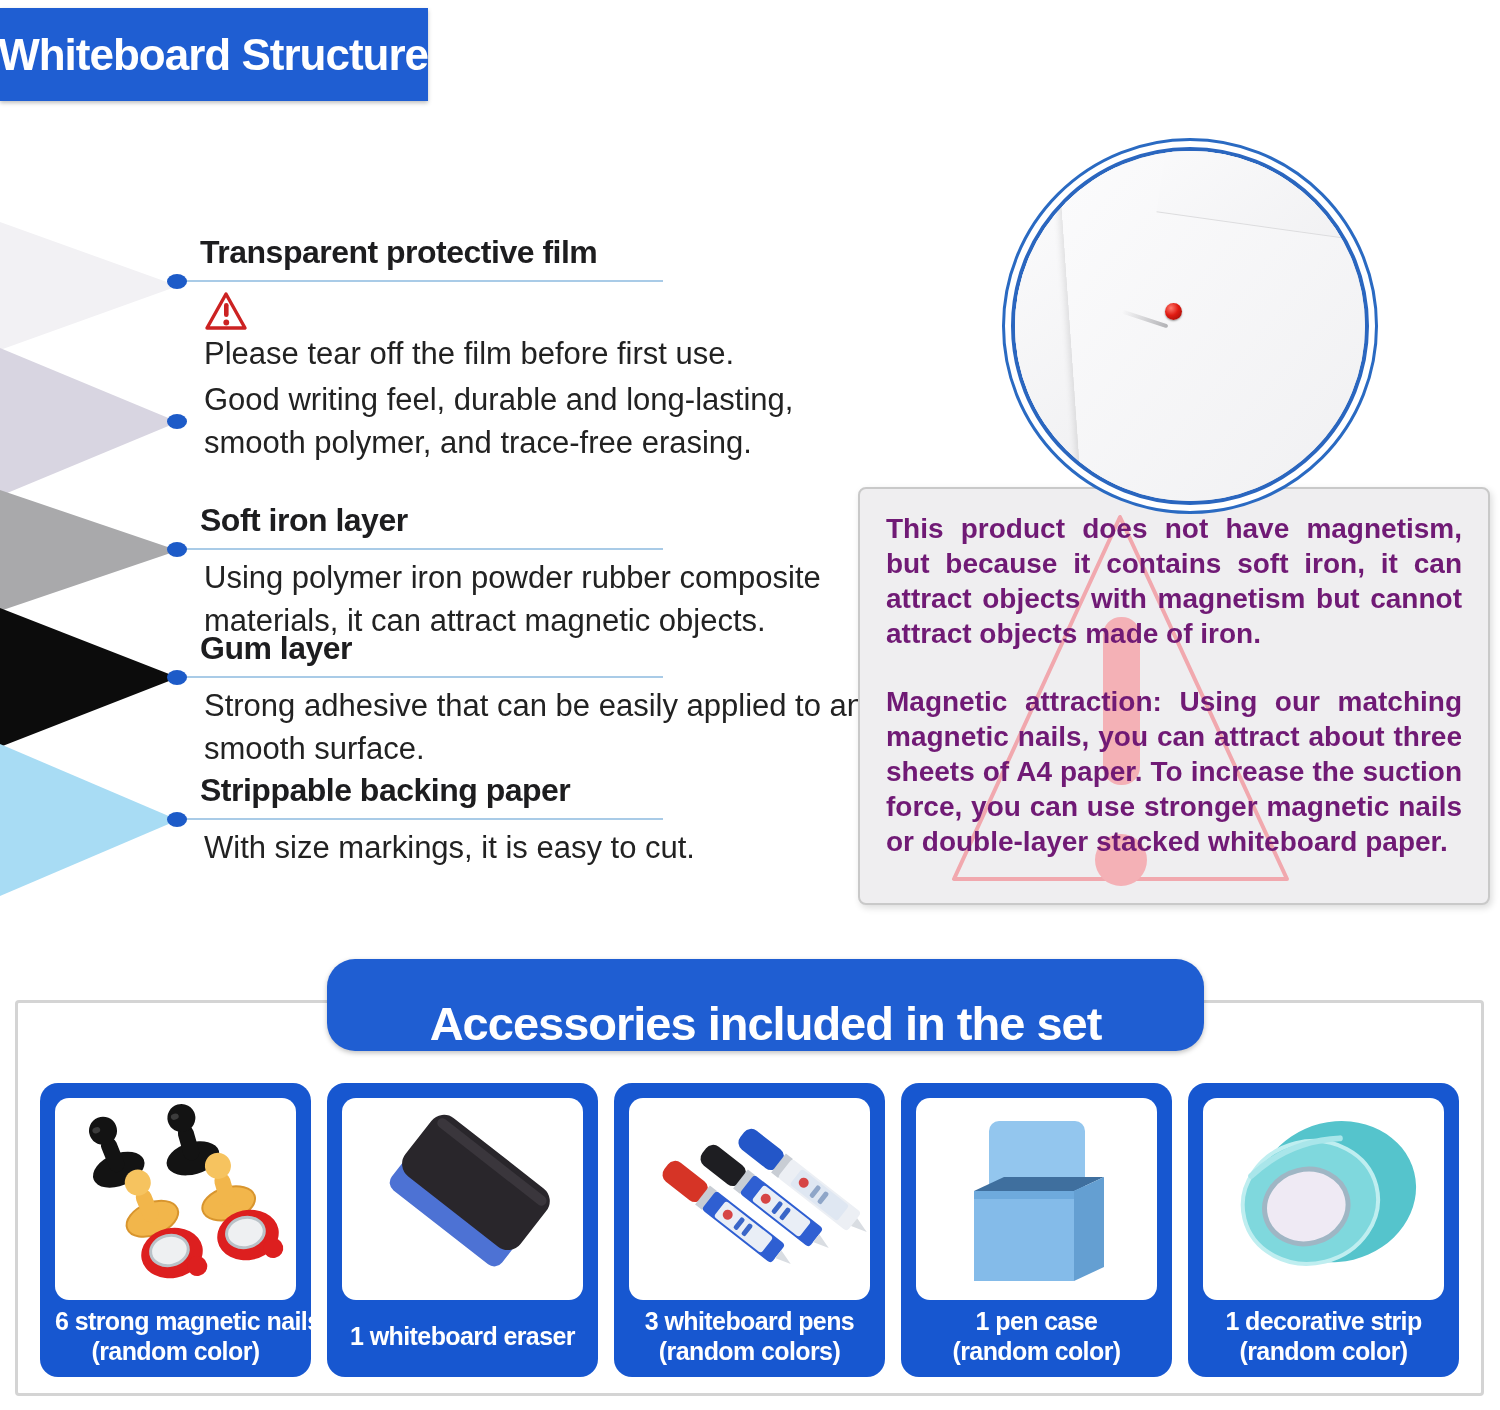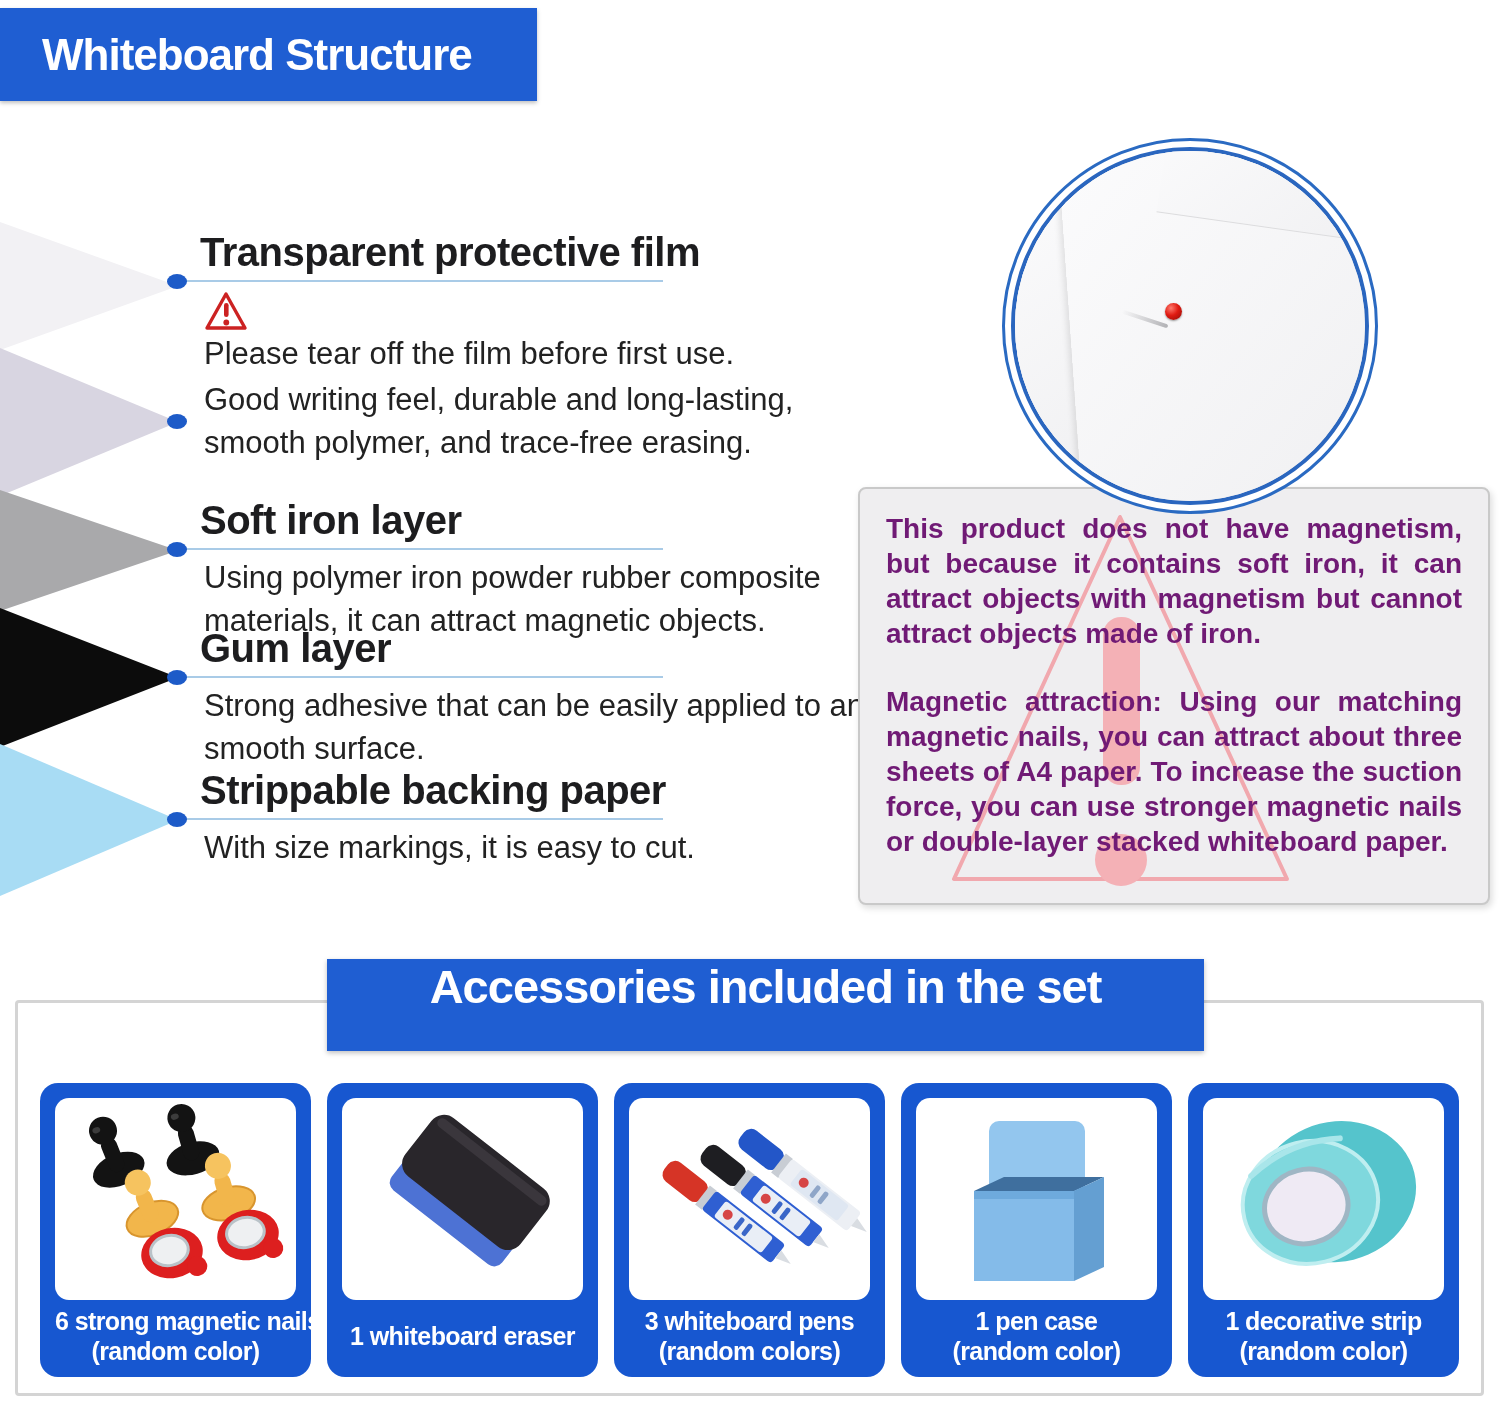--- a/index.html
+++ b/index.html
@@ -4,41 +4,42 @@
 <style>
   * { margin:0; padding:0; box-sizing:border-box; }
   html,body { background:#ffffff; }
   #page {
     position:relative; width:1500px; height:1410px; margin:0 auto;
     background:#ffffff; overflow:hidden;
     font-family:"Liberation Sans", sans-serif; color:#1d1d1f;
   }
   
   .header-banner {
-    position:absolute; left:0; top:8px; width:537px; height:93px;
+    position:absolute; left:0; top:8px; width:428px; height:93px;
     background:#1f5ed2; display:flex; align-items:center;
     box-shadow:0 2px 4px rgba(0,0,0,.25);
+    justify-content:flex-end;
   }
   .header-banner span {
     color:#fff; font-weight:bold; font-size:44px; letter-spacing:-1px;
     padding-left:42px; white-space:nowrap;
   }
   
   .tri {
     position:absolute; left:0; width:178px;
     clip-path:polygon(0 0, 100% 50%, 0 100%);
   }
   .dot {
     position:absolute; width:20px; height:15px; border-radius:50%;
     background:#1d5bc8; left:167px; z-index:3;
   }
   
   .section { position:absolute; left:186px; z-index:2; }
   .section h3 {
-    font-size:40px; line-height:40px; font-weight:bold; color:#1d1d1f;
+    font-size:32px; line-height:40px; font-weight:bold; color:#1d1d1f;
     padding:0 0 8px 14px; border-bottom:2px solid #a9cbe7;
     width:477px; white-space:nowrap; letter-spacing:-0.5px;
   }
   .section p {
     margin-top:6px; padding-left:18px; width:700px;
     font-size:31px; line-height:43px; color:#222;flex-direction:column;
   }
   .row1 { display:flex; align-items:flex-start; }
   .warn-icon { flex:0 0 auto; margin:2px 12px 0 0; }
   
@@ -74,22 +75,22 @@
     text-align:justify;
   }
   .notice .txt p + p { margin-top:33px; }
   
   .acc-container {
     position:absolute; left:15px; top:1000px; width:1469px; height:396px;
     background:#fff; border:3px solid #d4d4d4; border-radius:4px; z-index:1;
   }
   .acc-banner {
     position:absolute; left:327px; top:959px; width:877px; height:92px;
-    background:#1f5ed2; display:flex; align-items:flex-start; justify-content:center;
-    box-shadow:0 2px 5px rgba(0,0,0,.25); z-index:5;
+    background:#1f5ed2; display:flex; align-items:flex-end; justify-content:center;
+    box-shadow:0 2px 5px rgba(0,0,0,.25); z-index:5;border-radius:28px;
   }
   .acc-banner span {
     color:#fff; font-weight:bold; font-size:47px; letter-spacing:-1px; white-space:nowrap;
   }
   .cards { position:absolute; left:40px; top:1083px; display:flex; gap:16px; z-index:4; }
   .card {
     width:271px; height:294px; background:#1757d0; border-radius:18px;
     padding:15px 15px 0 15px;
   }
   .card .img {

